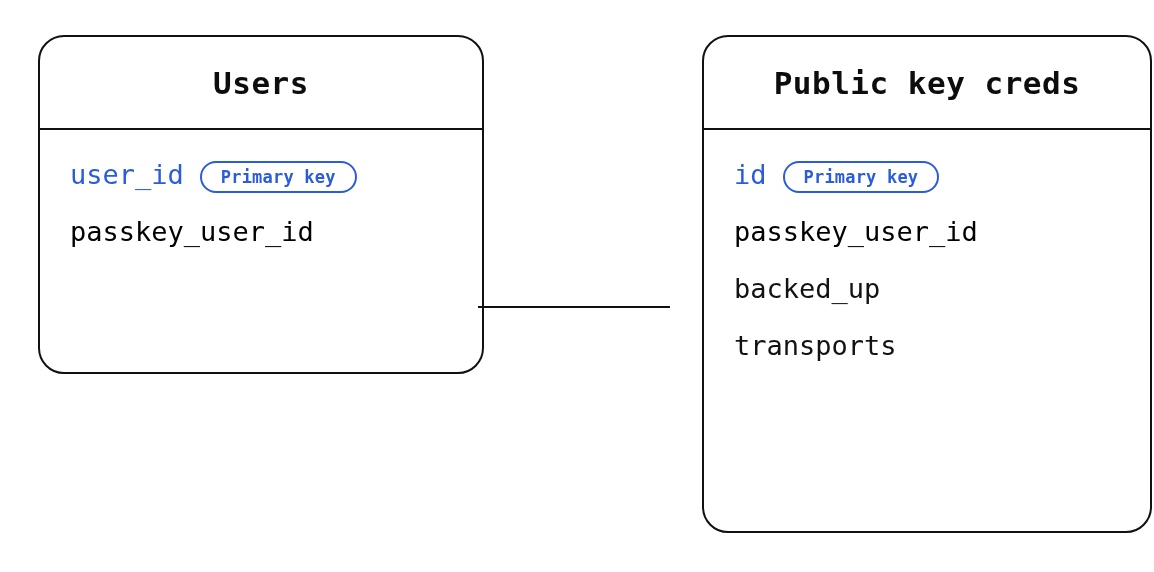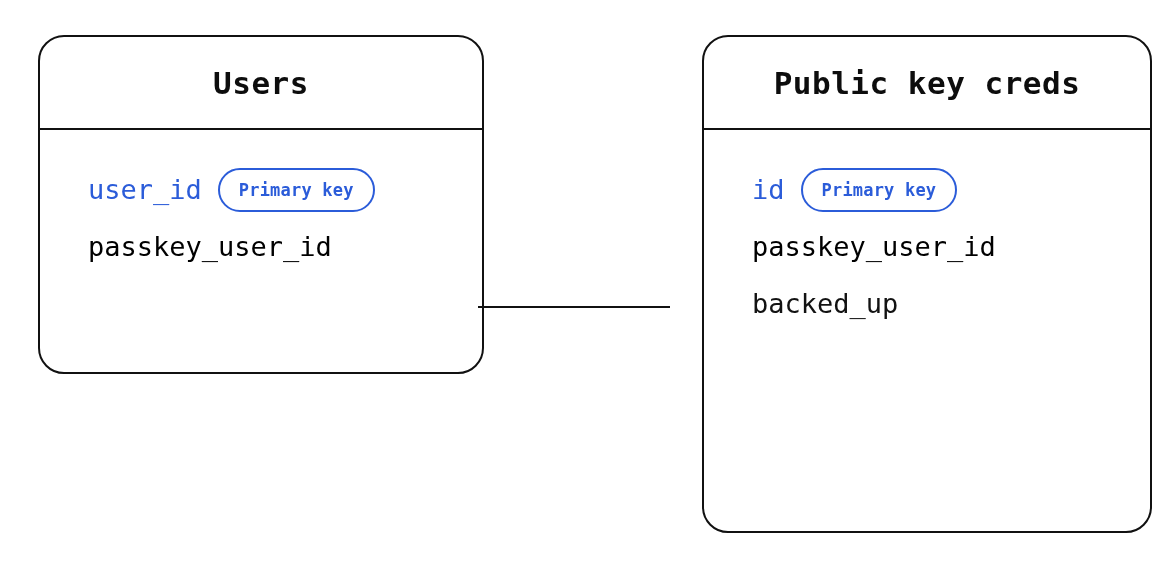--- a/index.html
+++ b/index.html
@@ -49,22 +49,22 @@
     white-space: nowrap;
   }
 
   .entity-body {
     padding: 31px 0 0 0;
   }
 
   .attr-row {
     height: 57px;
     display: flex;
-    align-items: center;
-    padding-left: 48px;
+    align-items: flex-start;
+    padding-left: 30px;
     box-sizing: border-box;
   }
 
   .attr-name {
     font-family: "DejaVu Sans Mono", "Liberation Mono", monospace;
     font-size: 27px;
     line-height: 1;
     white-space: nowrap;
   }
 
@@ -72,21 +72,21 @@
   .attr-name.c-plain  { color: #121212; }
   .attr-name.c-link   { color: #000000; }
 
   
   .pk-badge {
     margin-left: 16px;
     box-sizing: border-box;
     display: inline-flex;
     align-items: center;
     justify-content: center;
-    height: 44px;
+    height: 32px;
     padding: 0 19px;
     border: 2px solid #2b5cd9;
     border-radius: 999px;
     background: #ffffff;
   }
 
   .pk-badge-label {
     font-family: "DejaVu Sans Mono", "Liberation Mono", monospace;
     font-weight: bold;
     font-size: 17px;
@@ -132,16 +132,19 @@
           <span class="pk-badge">
             <span class="pk-badge-label">Primary key</span>
           </span>
         </div>
         <div class="attr-row">
           <span class="attr-name c-link">passkey_user_id</span>
         </div>
         <div class="attr-row">
           <span class="attr-name c-plain">backed_up</span>
         </div>
+        <div class="attr-row">
+          <span class="attr-name c-plain">transports</span>
+        </div>
       </div>
     </div>
     <div class="connector" style="left: 478px; top: 306px; width: 192px;"></div>
   </div>
 
 </body></html>

